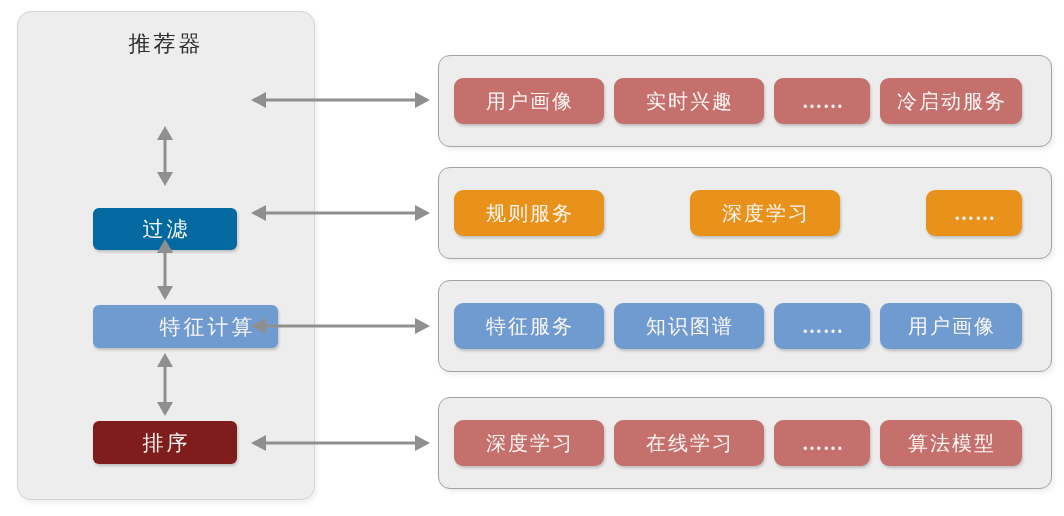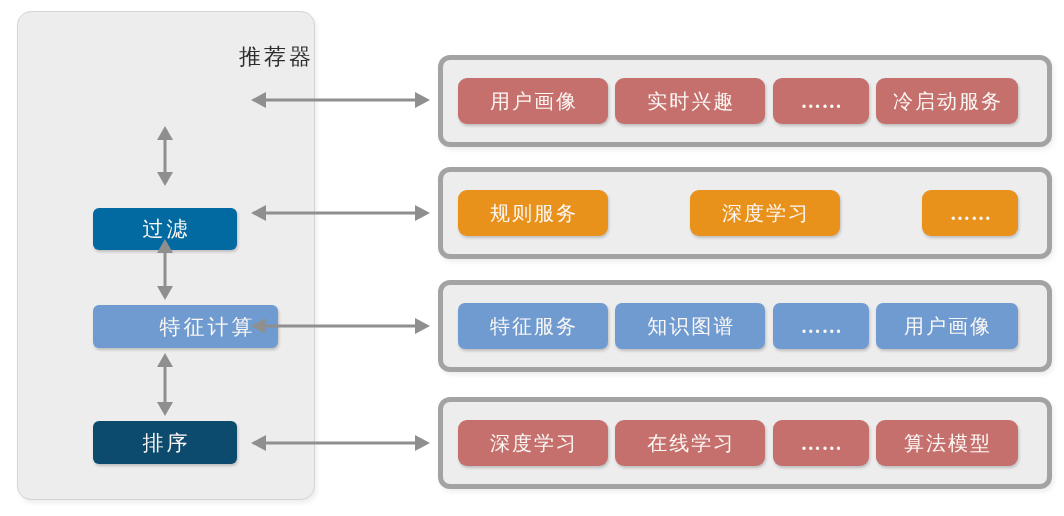--- a/index.html
+++ b/index.html
@@ -11,58 +11,58 @@
     overflow:hidden;
   }
   
   .recommender-panel{
     position:absolute;left:17px;top:11px;width:296px;height:487px;
     background:#EDEDEE;border:1px solid #D4D4D6;border-radius:14px;
     box-shadow:2px 3px 5px rgba(0,0,0,0.07);
   }
   .panel-title{
     position:absolute;left:0;top:17px;width:100%;
-    text-align:right;font-size:22px;color:#2e2e2e;letter-spacing:3px;margin-top:13px;
+    text-align:center;font-size:22px;color:#2e2e2e;letter-spacing:3px;
   }
   .stage-box{
     position:absolute;left:93px;width:144px;height:42px;
     display:flex;align-items:center;justify-content:center;
     color:#FBF7F4;font-size:21px;letter-spacing:3px;text-indent:3px;
     border-radius:6px;box-shadow:1px 2px 3px rgba(0,0,0,0.2);
   }
   .stage-recall {top:79px;background:#C5706D;}
   .stage-filter {top:208px;background:#0369a1;}
   .stage-feature{top:305px;background:#6F9BD1;height:43px;padding-left:41px;}
-  .stage-rank   {top:421px;background:#0c4a6e;height:43px;text-align:right;}
+  .stage-rank   {top:421px;background:#7f1d1d;height:43px;text-align:right;}
   
   .service-row{
     position:absolute;left:438px;width:614px;height:92px;
     box-sizing:border-box;
-    background:#EDEDEE;border:5px solid #a3a3a3;border-radius:12px;
+    background:#EDEDEE;border:1px solid #a3a3a3;border-radius:12px;
     box-shadow:2px 3px 5px rgba(0,0,0,0.07);
     display:flex;align-items:center;justify-content:space-between;
     padding:0 29px 0 15px;
   }
   .row-1{top:55px;}
   .row-2{top:167px;}
   .row-3{top:280px;}
   .row-4{top:397px;}
   .service-box{
     height:46px;border-radius:9px;
     display:flex;align-items:center;justify-content:center;
     color:#FBF7F4;font-size:20px;letter-spacing:2px;text-indent:2px;
     box-shadow:1px 2px 3px rgba(0,0,0,0.2);
   }
   .sw-a{width:150px;}
   .sw-b{width:150px;}
   .sw-c{width:96px;font-weight:bold;letter-spacing:1px;}
   .sw-d{width:142px;}
   .bg-red   {background:#C5706D;}
   .bg-orange{background:#E8921C;}
-  .bg-blue  {background:#6F9BD1;border-radius:7px;}
+  .bg-blue  {background:#6F9BD1;}
   
   .arrows{position:absolute;left:0;top:0;width:1064px;height:516px;pointer-events:none;}
   .arrow-line{stroke:#8F8F8F;stroke-width:3;}
   .arrow-head{fill:#8F8F8F;}
 </style>
 </head>
 <body>
 
 <div class="canvas">
 

